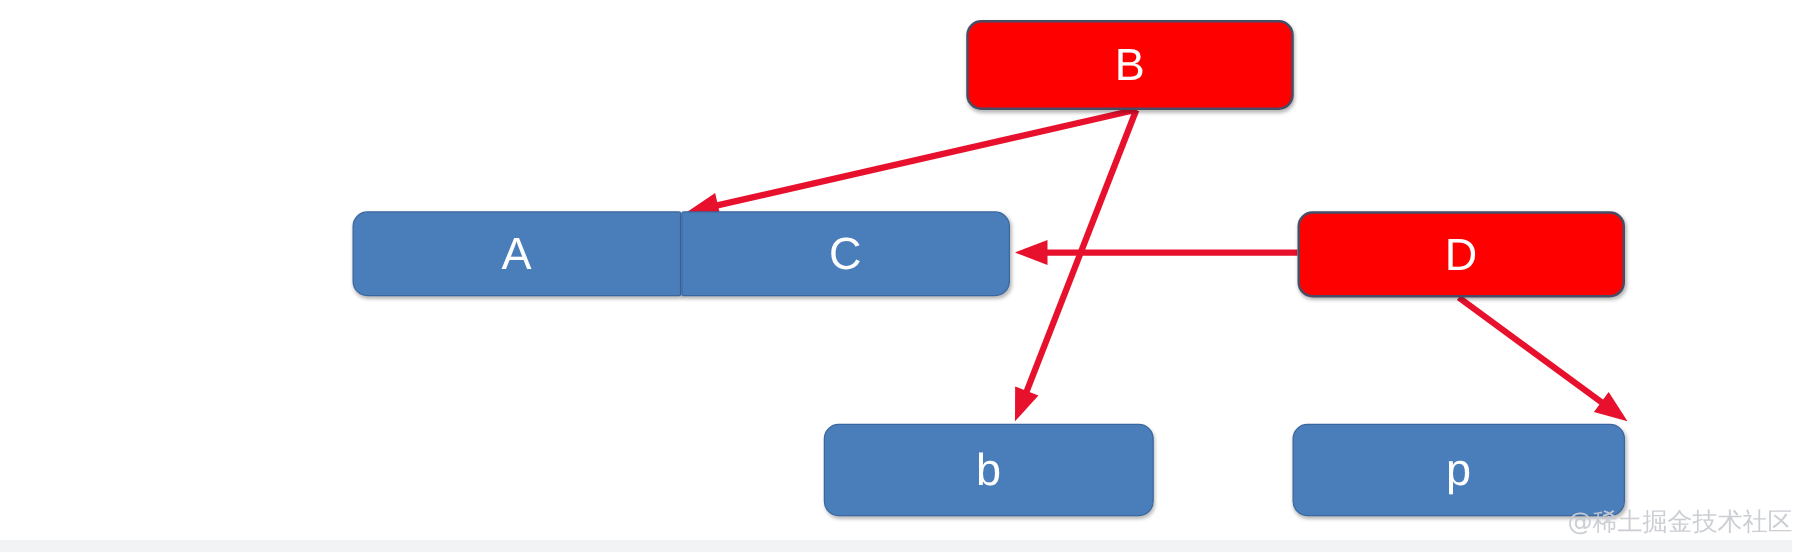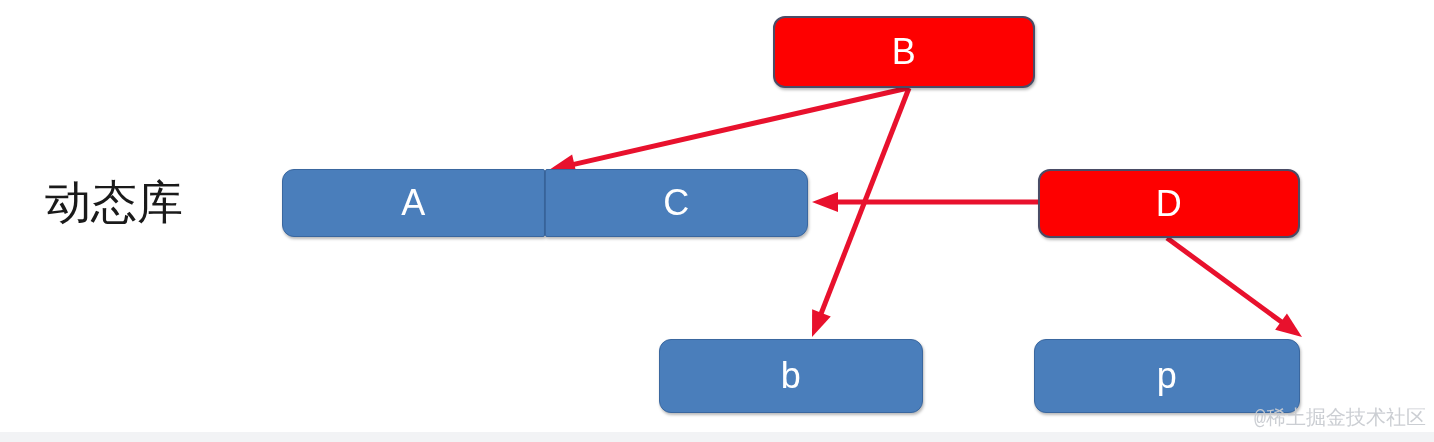--- a/index.html
+++ b/index.html
@@ -89,21 +89,20 @@
       <g>
         <line x1="1038" y1="202" x2="833" y2="202" stroke="#e8112d" stroke-width="5" stroke-linecap="butt"></line>
         <polygon points="812,202 838,192 838,212" fill="#e8112d"></polygon>
       </g>
       <g>
         <line x1="1167" y1="238" x2="1285.06549508703" y2="324.58136306382215" stroke="#e8112d" stroke-width="5" stroke-linecap="butt"></line>
         <polygon points="1302,337 1275.1198334714763,329.6885947042416 1286.9471067440268,313.5604947871275" fill="#e8112d"></polygon>
       </g>
     </svg>
 
-  <div id="group-label" style="left: 45px; top: 172px; font-size: 46px; color: rgb(26, 26, 26);">动态库</div>
 
   <div id="nodes-container">
       <div class="node node-blue r-left" style="left: 282px; top: 169px; width: 263px; height: 68px; font-size: 36px; background: rgb(74, 126, 187); border-color: rgb(58, 103, 159); color: rgb(255, 255, 255);">
         <span>A</span>
       </div>
       <div class="node node-blue r-right" style="left: 545px; top: 169px; width: 263px; height: 68px; font-size: 36px; background: rgb(74, 126, 187); border-color: rgb(58, 103, 159); color: rgb(255, 255, 255);">
         <span>C</span>
       </div>
       <div class="node node-red r-all" style="left: 773px; top: 16px; width: 262px; height: 72px; font-size: 36px; background: rgb(254, 0, 0); border-color: rgb(74, 76, 102); color: rgb(255, 255, 255);">
         <span>B</span>
@@ -112,16 +111,16 @@
         <span>D</span>
       </div>
       <div class="node node-blue r-all" style="left: 659px; top: 339px; width: 264px; height: 74px; font-size: 36px; background: rgb(74, 126, 187); border-color: rgb(58, 103, 159); color: rgb(255, 255, 255);">
         <span>b</span>
       </div>
       <div class="node node-blue r-all" style="left: 1034px; top: 339px; width: 266px; height: 74px; font-size: 36px; background: rgb(74, 126, 187); border-color: rgb(58, 103, 159); color: rgb(255, 255, 255);">
         <span>p</span>
       </div>
     </div>
 
-  <div id="watermark" style="left: 1254px; top: 404px; font-size: 20px; color: rgb(201, 204, 209); font-family: Liberation Mono, monospace;">@稀土掘金技术社区</div>
+  <div id="watermark" style="left: 1254px; top: 404px; font-size: 20px; color: rgb(201, 204, 209);">@稀土掘金技术社区</div>
 
   <div id="bottom-strip" style="background: rgb(242, 243, 245); width: 1434px;"></div>
 </div>
 
 </body></html>

